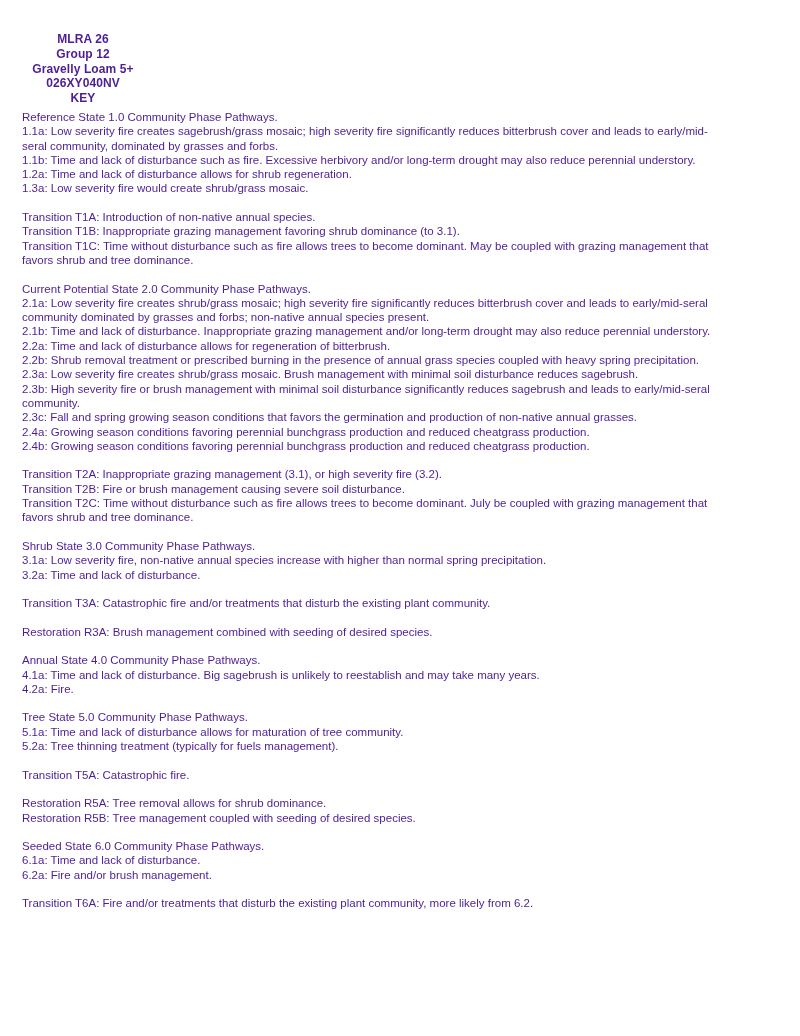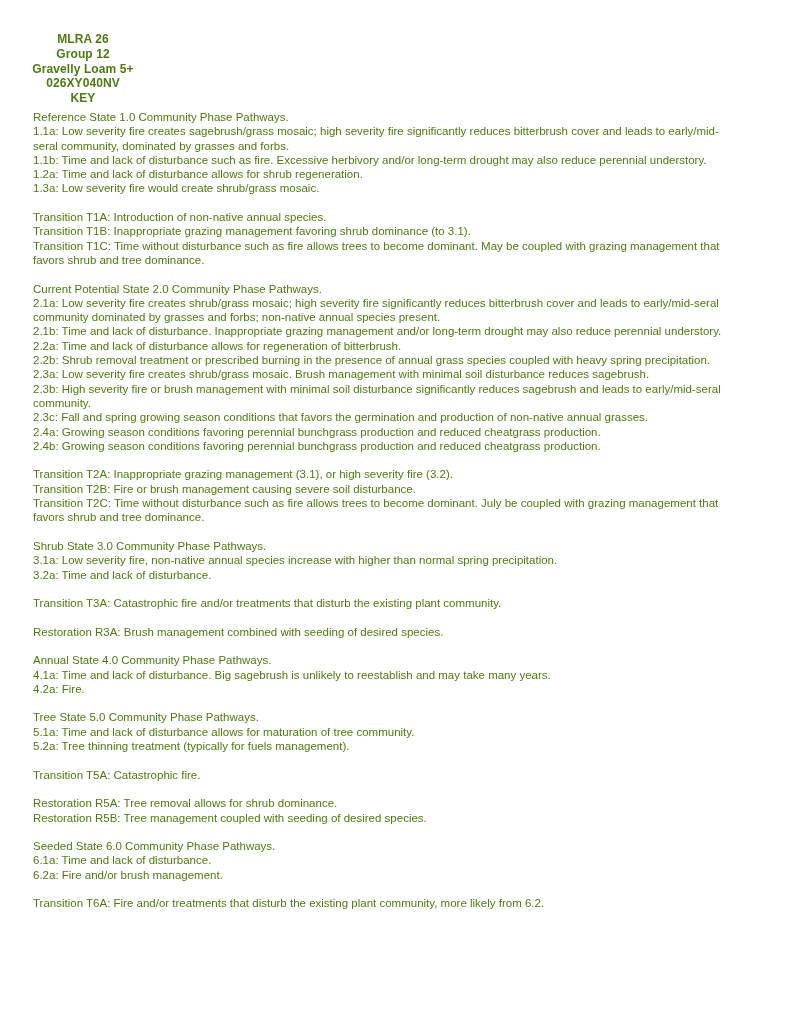--- a/index.html
+++ b/index.html
@@ -5,42 +5,42 @@
   html, body {
     margin: 0;
     padding: 0;
     background: #ffffff;
   }
   .page {
     position: relative;
     width: 800px;
     height: 1036px;
     background: #ffffff;
-    color: #4d7c0f;
+    color: #4c1d95;
     font-family: "Liberation Sans", sans-serif;
     overflow: hidden;
   }
   .doc-header {
     position: absolute;
     top: 32px;
     left: 0;
     width: 166px;
     text-align: center;
     font-size: 12px;
     font-weight: bold;
     line-height: 14.8px;
     letter-spacing: 0.1px;
   }
   .doc-header .header-line {
     white-space: pre;
   }
   .doc-body {
     position: absolute;
     top: 110px;
-    left: 33px;
+    left: 22px;
     width: 760px;
     font-size: 11.5px;
     line-height: 14.3px;
   }
   .doc-line {
     height: 14.3px;
     white-space: pre;
     overflow: visible;
   }
 </style>

